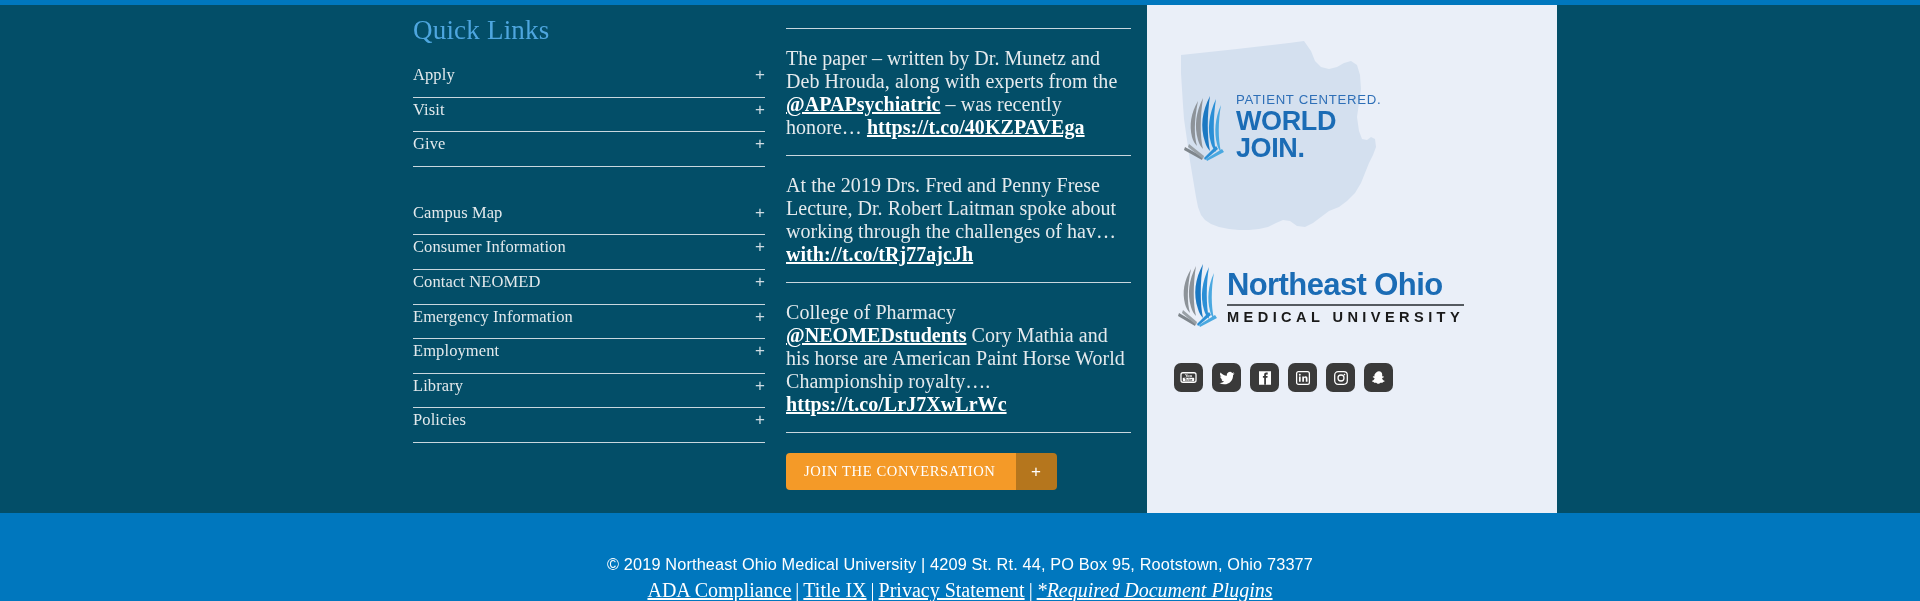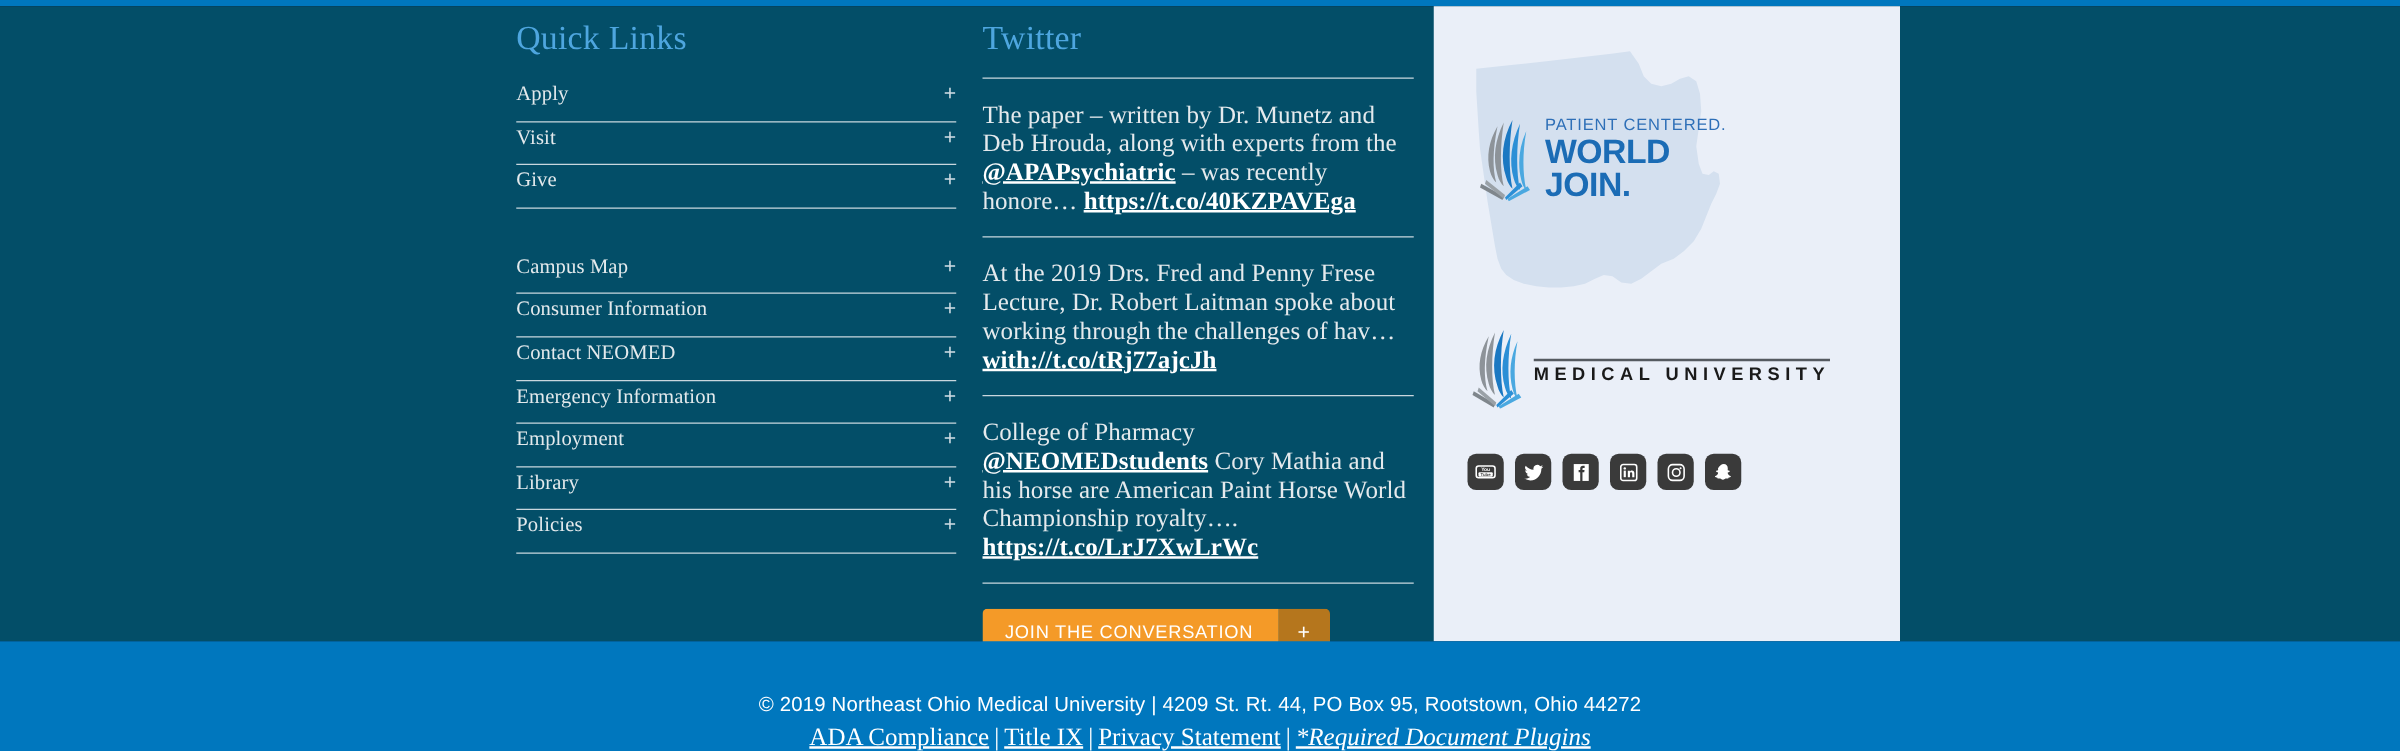--- a/index.html
+++ b/index.html
@@ -114,21 +114,21 @@
     align-items: stretch;
     margin-top: 20px;
     border-radius: 4px;
     overflow: hidden;
     cursor: pointer;
     height: 37px;
   }
   .join-btn .jb-main {
     background: #f49a28;
     color: #ffffff;
-    font-family: Liberation Sans, sans-serif;
+    font-family: Liberation Serif, serif;
     font-size: 14.6px;
     letter-spacing: 0.6px;
     padding: 0 20px 0 18px;
     display: flex;
     align-items: center;
   }
   .join-btn .jb-plus {
     background: #b5761d;
     color: #ffffff;
     font-family: "Liberation Sans", sans-serif;
@@ -137,21 +137,21 @@
     display: flex;
     align-items: center;
     justify-content: center;
   }
 
   
   .right-panel {
     position: absolute;
     left: 1147px;
     top: 5px;
-    width: 373px;
+    width: 410px;
     height: 508px;
     background: #eaeff8;
   }
   .ohio-wrap {
     position: absolute;
     left: 24px;
     top: 22px;
     width: 240px;
     height: 215px;
   }
@@ -318,21 +318,20 @@
         <span class="ql-plus">+</span>
       </div>
       <div class="ql-row">
         <span class="ql-label">Policies</span>
         <span class="ql-plus">+</span>
       </div>
     </div>
   </div>
 
   <div class="twitter">
-    <div class="col-title">Twitter</div>
     <hr class="tw-rule">
 
     <div class="tweet">
       <p>
         <span>The paper – written by Dr. Munetz and Deb Hrouda, along with experts from the </span><a href="#" class="handle">@APAPsychiatric</a><span> – was recently honore… </span><a href="#">https://t.co/40KZPAVEga</a>
       </p>
     </div>
 
     <div class="tweet">
       <p>
@@ -389,20 +388,21 @@
           <path fill="#1b78c2" d="M26,1 C18,16 16,31 21,46 C22,50 24,53 26,55 C23,41 23,19 26,1 Z"></path>
           <path fill="#2b8fd6" d="M32,4 C25,19 23,33 27,47 C28,51 30,54 32,56 C29,42 29,22 32,4 Z"></path>
           <path fill="#4aa8e0" d="M37,10 C31,23 30,36 33,48 C34,52 35,54 37,56 C34,43 34,26 37,10 Z"></path>
           <path fill="#7f868c" d="M2,50 L19,60 L18,63 L1,53 Z"></path>
           <path fill="#9aa1a7" d="M6,47 L20,59 L19,62 L5,50 Z"></path>
           <path fill="#2b8fd6" d="M32,49 L20,61 L21,63 L34,52 Z"></path>
           <path fill="#4aa8e0" d="M38,52 L22,62 L23,64 L40,55 Z"></path>
         </svg>
       </div>
       <div class="neomed-text">
+        <span class="ne-line">Northeast Ohio</span>
         <div class="ne-rule"></div>
         <span class="mu-line">MEDICAL UNIVERSITY</span>
       </div>
     </div>
 
     <div class="social-row">
       <a href="#" class="social-btn">
         <svg width="19" height="19" viewBox="0 0 24 24" aria-hidden="true">
           <rect x="2.5" y="6" width="19" height="12" rx="2.5" fill="none" stroke="#ffffff" stroke-width="1.6"></rect>
           <text x="12" y="11.4" font-family="Liberation Sans, sans-serif" font-size="5" fill="#ffffff" text-anchor="middle" font-weight="bold">You</text>
@@ -438,19 +438,19 @@
       </a>
       <a href="#" class="social-btn">
         <svg width="18" height="18" viewBox="0 0 24 24" aria-hidden="true">
           <path fill="#ffffff" d="M12 3c2.6 0 4.3 1.9 4.3 4.5 0 .9-.1 1.7-.1 2.2.3.2.7.2 1.1.1.5-.1 1 .2 1.1.6.1.4-.1.8-.6 1-.5.2-1.4.5-1.6.9-.1.3.1.7.4 1.2.6 1 1.5 1.8 2.6 2.1.4.1.5.5.3.8-.3.5-1.3.8-2.3 1-.2.4-.2.9-.5 1-.3.2-.9 0-1.6 0-.8 0-1.5.1-2.1.5-.6.4-1.1.8-1.9.8s-1.3-.4-1.9-.8c-.6-.4-1.3-.5-2.1-.5-.7 0-1.3.2-1.6 0-.3-.1-.3-.6-.5-1-1-.2-2-.5-2.3-1-.2-.3-.1-.7.3-.8 1.1-.3 2-1.1 2.6-2.1.3-.5.5-.9.4-1.2-.2-.4-1.1-.7-1.6-.9-.5-.2-.7-.6-.6-1 .1-.4.6-.7 1.1-.6.4.1.8.1 1.1-.1 0-.5-.1-1.3-.1-2.2C7.7 4.9 9.4 3 12 3z"></path>
         </svg>
       </a>
     </div>
   </div>
 
   <div class="footer">
-    <div class="footer-line1">©  2019 Northeast Ohio Medical University | 4209 St. Rt. 44, PO Box 95, Rootstown, Ohio 44272</div>
+    <div class="footer-line1">©  2019 Northeast Ohio Medical University | 4209 St. Rt. 44, PO Box 95, Rootstown, Ohio 73377</div>
     <div class="footer-links">
       <a href="#">ADA Compliance</a><span class="sep">|</span><a href="#">Title IX</a><span class="sep">|</span><a href="#">Privacy Statement</a><span class="sep">|</span><a href="#" class="italic">*Required Document Plugins</a>
     </div>
   </div>
 
 </div>
 
 </body></html>

